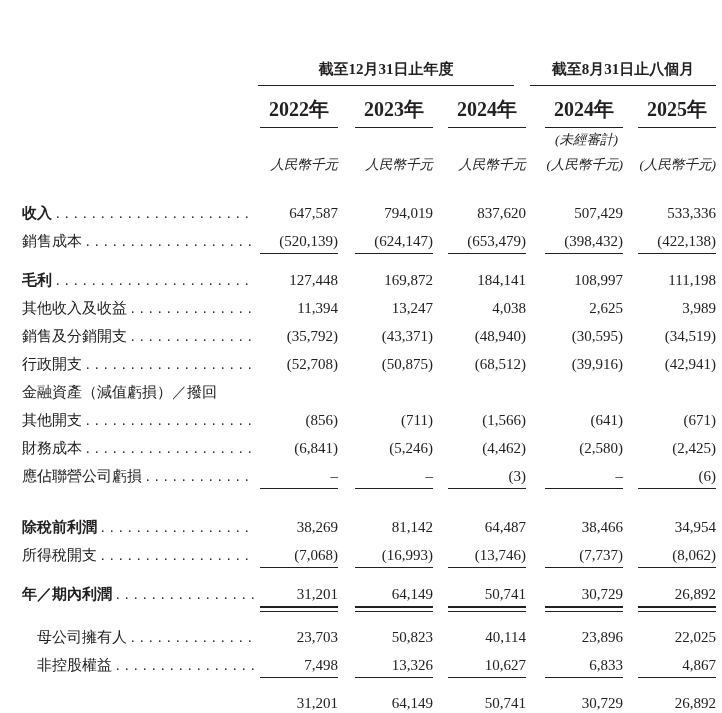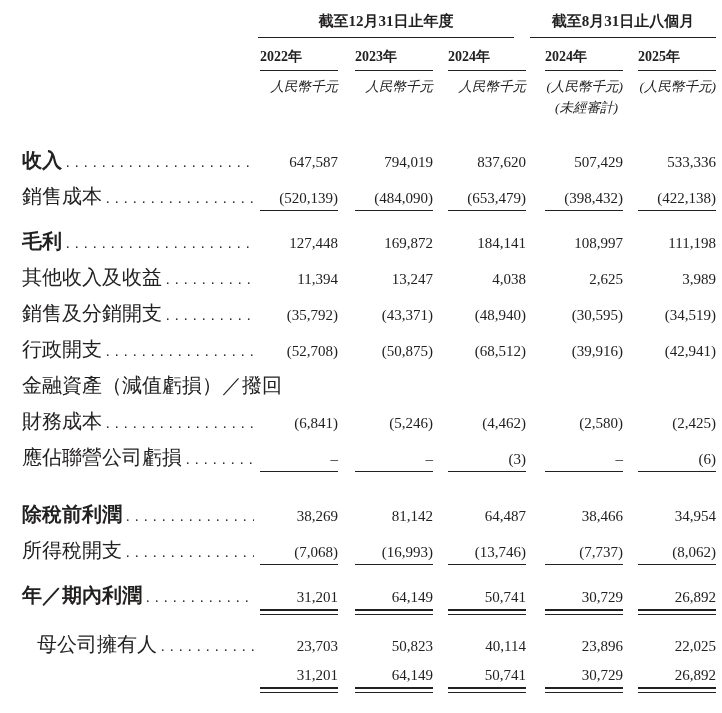--- a/index.html
+++ b/index.html
@@ -29,45 +29,45 @@
   
   thead td, thead th{padding:0;font-weight:normal;vertical-align:bottom;}
   .grpline{
     font-weight:bold;font-size:15px;
     text-align:center;
     border-bottom:1.5px solid #232020;
     padding-bottom:6px;
     white-space:nowrap;
   }
   th.grp1 .grpline{margin-right:12px;}
-  th.grp2 .grpline{margin-left:4px;}
+  th.grp2 .grpline{margin-left:4px;margin-top:48px;}
   .yearbox{
     width:78px;margin-left:auto;
-    text-align:left;font-weight:bold;font-size:14px;
+    text-align:center;font-weight:bold;font-size:20px;
     border-bottom:1.4px solid #232020;
     padding:10px 0 4px 0;
     white-space:nowrap;
   }
   td.unit{
     font-style:italic;font-size:13.5px;
     text-align:right;
     padding-top:7px;
     white-space:nowrap;
   }
   td.note{
     font-style:italic;font-size:13.5px;
     text-align:right;padding-right:5px;
     padding-top:3px;padding-bottom:0;
     white-space:nowrap;
   }
   tr.head-pad td{height:26px;}
 
   
   tbody td{padding:4px 0 5px 0;vertical-align:baseline;font-size:15px;}
-  td.lblcell{font-size:20px;font-family:Liberation Serif, serif;}
+  td.lblcell{font-size:15px;font-family:Liberation Serif, serif;}
   .lbl{display:flex;align-items:baseline;white-space:nowrap;}
   .lbl .txt{white-space:nowrap;}
   tr.bold .lbl .txt{font-weight:bold;}
   td.lblcell.indent .lbl{padding-left:15px;}
   .leader{
     flex:1;overflow:hidden;white-space:nowrap;
     margin-left:4px;margin-right:4px;
   }
   .leader::after{
     content:". . . . . . . . . . . . . . . . . . . . . . . . . . . . . . . . . . . . . . . .";
@@ -125,34 +125,34 @@
           </td>
         <td>
             <div class="yearbox">2024年</div>
           </td>
         <td>
             <div class="yearbox">2025年</div>
           </td>
       </tr>
       <tr>
         <td></td>
+        <td></td>
+        <td></td>
+        <td></td>
+        <td class="note">(未經審計)</td>
+        <td></td>
+      </tr>
+      <tr>
+        <td></td>
         <td class="unit">人民幣千元</td>
         <td class="unit">人民幣千元</td>
         <td class="unit">人民幣千元</td>
         <td class="unit">(人民幣千元)</td>
         <td class="unit">(人民幣千元)</td>
       </tr>
-      <tr>
-        <td></td>
-        <td></td>
-        <td></td>
-        <td></td>
-        <td class="note">(未經審計)</td>
-        <td></td>
-      </tr>
       <tr class="head-pad">
           <td colspan="6"></td>
         </tr>
     </thead>
     <tbody id="tbody">
         <tr class="row bold">
           <td class="lblcell">
             <div class="lbl">
               <span class="txt">收入</span>
               <span class="leader"></span>
@@ -165,21 +165,21 @@
           <td class="num"><span class="val">533,336</span></td>
         </tr>
         <tr class="row rule-single">
           <td class="lblcell">
             <div class="lbl">
               <span class="txt">銷售成本</span>
               <span class="leader"></span>
             </div>
           </td>
           <td class="num"><span class="val u1">(520,139)</span></td>
-          <td class="num"><span class="val u1">(484,090)</span></td>
+          <td class="num"><span class="val u1">(624,147)</span></td>
           <td class="num"><span class="val u1">(653,479)</span></td>
           <td class="num"><span class="val u1">(398,432)</span></td>
           <td class="num"><span class="val u1">(422,138)</span></td>
         </tr>
         <tr class="row bold">
           <td class="lblcell">
             <div class="lbl">
               <span class="txt">毛利</span>
               <span class="leader"></span>
             </div>
@@ -237,20 +237,33 @@
           </td>
           <td class="num"></td>
           <td class="num"></td>
           <td class="num"></td>
           <td class="num"></td>
           <td class="num"></td>
         </tr>
         <tr class="row">
           <td class="lblcell">
             <div class="lbl">
+              <span class="txt">其他開支</span>
+              <span class="leader"></span>
+            </div>
+          </td>
+          <td class="num"><span class="val">(856)</span></td>
+          <td class="num"><span class="val">(711)</span></td>
+          <td class="num"><span class="val">(1,566)</span></td>
+          <td class="num"><span class="val">(641)</span></td>
+          <td class="num"><span class="val">(671)</span></td>
+        </tr>
+        <tr class="row">
+          <td class="lblcell">
+            <div class="lbl">
               <span class="txt">財務成本</span>
               <span class="leader"></span>
             </div>
           </td>
           <td class="num"><span class="val">(6,841)</span></td>
           <td class="num"><span class="val">(5,246)</span></td>
           <td class="num"><span class="val">(4,462)</span></td>
           <td class="num"><span class="val">(2,580)</span></td>
           <td class="num"><span class="val">(2,425)</span></td>
         </tr>
@@ -312,20 +325,33 @@
               <span class="txt">母公司擁有人</span>
               <span class="leader"></span>
             </div>
           </td>
           <td class="num"><span class="val">23,703</span></td>
           <td class="num"><span class="val">50,823</span></td>
           <td class="num"><span class="val">40,114</span></td>
           <td class="num"><span class="val">23,896</span></td>
           <td class="num"><span class="val">22,025</span></td>
         </tr>
+        <tr class="row rule-single">
+          <td class="lblcell indent">
+            <div class="lbl">
+              <span class="txt">非控股權益</span>
+              <span class="leader"></span>
+            </div>
+          </td>
+          <td class="num"><span class="val u1">7,498</span></td>
+          <td class="num"><span class="val u1">13,326</span></td>
+          <td class="num"><span class="val u1">10,627</span></td>
+          <td class="num"><span class="val u1">6,833</span></td>
+          <td class="num"><span class="val u1">4,867</span></td>
+        </tr>
         <tr class="row rule-double">
           <td class="lblcell">
             <div class="lbl">
               <span class="txt"></span>
             </div>
           </td>
           <td class="num"><span class="val u2">31,201</span></td>
           <td class="num"><span class="val u2">64,149</span></td>
           <td class="num"><span class="val u2">50,741</span></td>
           <td class="num"><span class="val u2">30,729</span></td>

